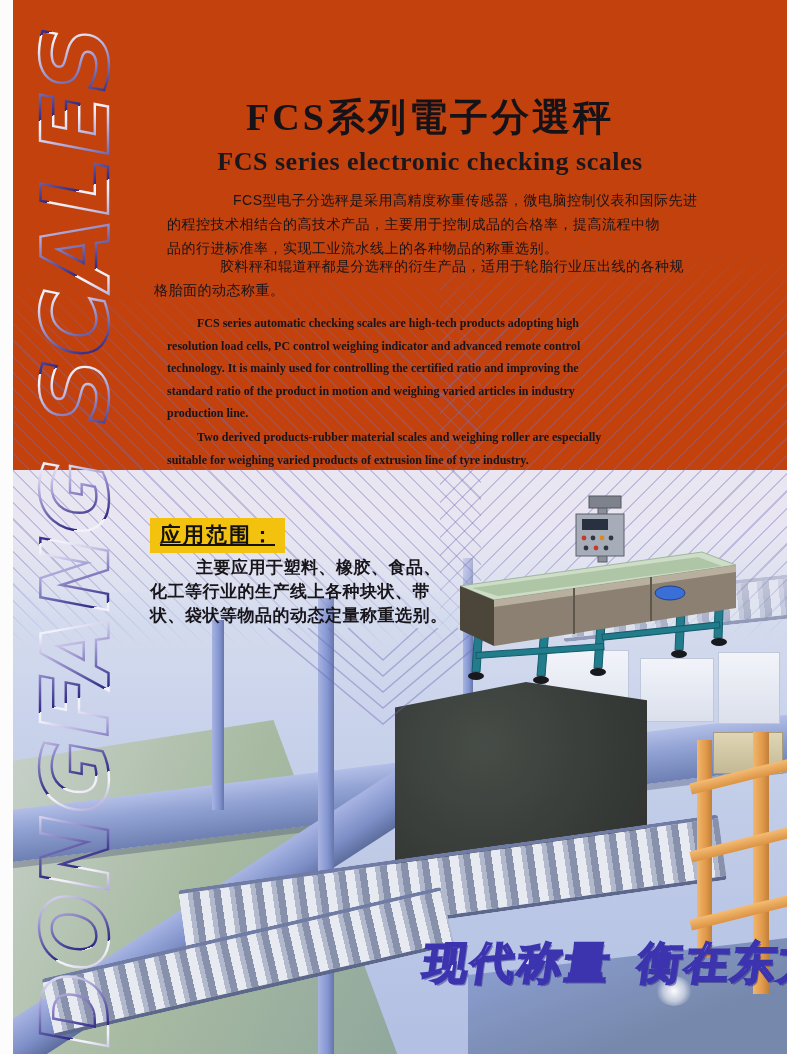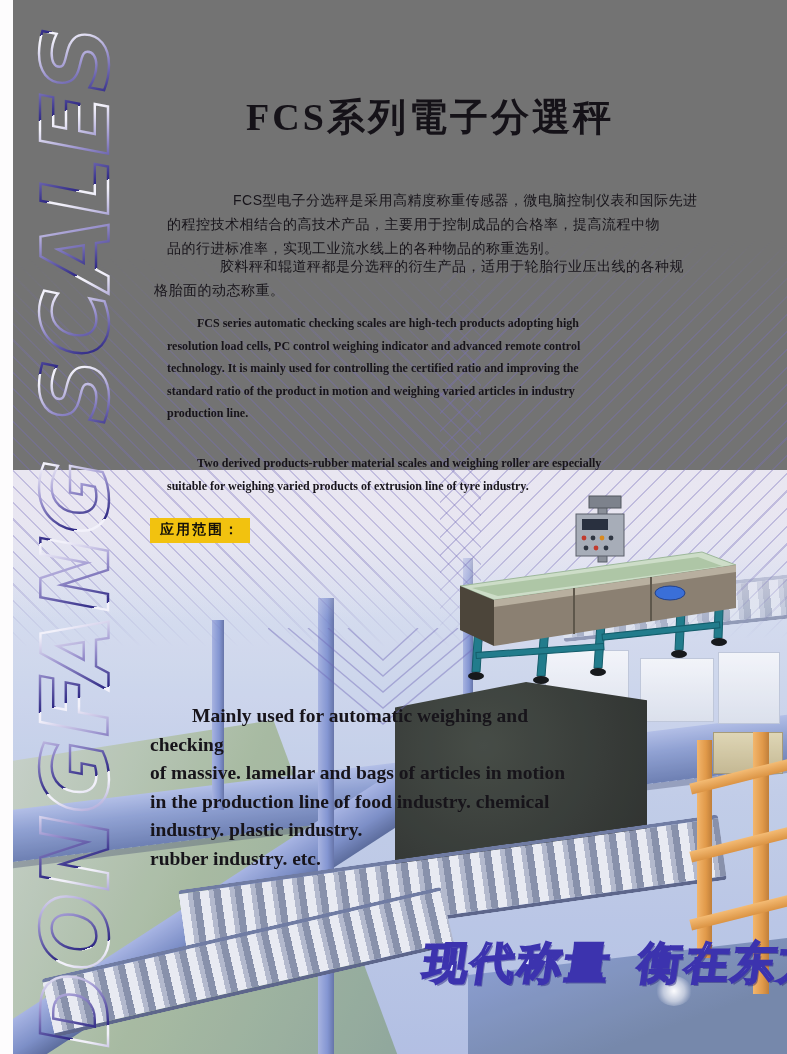--- a/index.html
+++ b/index.html
@@ -1,17 +1,17 @@
 <!DOCTYPE html>
 <html><head>
 <meta charset="utf-8">
 <style>
   html,body{margin:0;padding:0;}
   .page{position:relative;width:787px;height:1054px;overflow:hidden;
-        background:#737373;font-family:"Liberation Sans",sans-serif;}
+        background:#c2410c;font-family:"Liberation Sans",sans-serif;}
   .white-margin{position:absolute;left:0;top:0;width:13px;height:100%;background:#fdfcfd;z-index:9;}
 
   
   .photo{position:absolute;left:13px;top:470px;right:0;bottom:0;overflow:hidden;
          background:linear-gradient(180deg,#e6e9f3 0%,#d3dbee 22%,#bcc9e6 55%,#aab9e0 100%);}
   .photo *{position:absolute;}
   .floor{left:0;top:250px;width:420px;height:340px;
          background:linear-gradient(115deg,#c2cdc3 0%,#9db394 45%,#7e9a8e 100%);
          clip-path:polygon(0 12%,62% 0,92% 100%,0 100%);}
   .band-a{left:-30px;top:292px;width:840px;height:52px;transform:rotate(-7deg);
@@ -70,23 +70,23 @@
   .title-zh{font-family:"Liberation Serif",serif;font-weight:bold;font-size:38px;color:#151218;
             letter-spacing:3px;margin:0;}
   .title-en{font-family:"Liberation Serif",serif;font-weight:bold;font-size:26px;color:#1a171d;
             margin:4px 0 0;letter-spacing:.5px;}
   .para{position:absolute;margin:0;white-space:pre-line;z-index:5;color:#17141a;}
   .zh-body{font-size:14px;line-height:24px;font-weight:400;letter-spacing:.5px;}
   .en-body{font-family:"Liberation Serif",serif;font-weight:bold;font-size:12px;line-height:22.5px;}
   .p-zh1{left:167px;top:188px;width:602px;text-indent:66px;}
   .p-zh2{left:154px;top:254px;width:602px;text-indent:66px;}
   .p-en1{left:167px;top:312px;width:615px;text-indent:30px;}
-  .p-en2{left:167px;top:426px;width:615px;text-indent:30px;margin-top:26px;}
+  .p-en2{left:167px;top:426px;width:615px;text-indent:30px;}
   .tag{position:absolute;z-index:6;background:#f2c20f;color:#14110a;padding:3px 10px 4px;}
-  .tag-zh{left:150px;top:518px;font-size:14px;font-weight:bold;letter-spacing:2px;}
+  .tag-zh{left:150px;top:518px;font-size:21px;font-weight:bold;letter-spacing:2px;text-decoration:underline;}
   .tag-en{left:150px;top:672px;font-family:"Liberation Serif",serif;font-size:23px;font-weight:bold;}
   .p-scope{left:150px;top:556px;width:322px;text-indent:46px;font-size:17px;line-height:24px;
            font-weight:600;letter-spacing:.5px;}
   .p-app{left:150px;top:702px;width:440px;text-indent:42px;font-size:19.5px;line-height:28.6px;}
 
   
   .machine-svg{position:absolute;left:446px;top:490px;z-index:7;}
 
   
   .slogan{position:absolute;left:424px;top:934px;z-index:8;transform:skewX(-8deg);
@@ -150,42 +150,41 @@
         <stop offset="1" stop-color="#f2f1fa"></stop>
       </linearGradient>
     </defs>
     <g transform="translate(28,1046) rotate(-90)">
       <text x="0" y="74" font-family="DejaVu Sans, Liberation Sans, sans-serif" font-size="92" font-weight="bold" font-style="oblique" fill="none" stroke="url(#lg-banner)" stroke-width="2.4" letter-spacing="2" textLength="1024" lengthAdjust="spacingAndGlyphs">DONGFANG SCALES</text>
     </g>
   </svg>
 
   <div class="title-wrap">
     <h1 class="title-zh">FCS系列電子分選秤</h1>
+    <h2 class="title-en">FCS series  electronic checking scales</h2>
   </div>
 
   <p class="para zh-body p-zh1">FCS型电子分选秤是采用高精度称重传感器，微电脑控制仪表和国际先进
 的程控技术相结合的高技术产品，主要用于控制成品的合格率，提高流程中物
 品的行进标准率，实现工业流水线上的各种物品的称重选别。</p>
   <p class="para zh-body p-zh2">胶料秤和辊道秤都是分选秤的衍生产品，适用于轮胎行业压出线的各种规
 格胎面的动态称重。</p>
   <p class="para en-body p-en1">FCS series  automatic checking scales are high-tech products adopting high
 resolution load cells, PC control weighing indicator and advanced remote control
 technology. It is mainly used for controlling the certified ratio  and improving the
 standard ratio of the product in motion and weighing varied articles in industry
 production line.</p>
   <p class="para en-body p-en2">Two derived products-rubber material scales and weighing roller are especially
 suitable for weighing varied products of extrusion line of tyre industry.</p>
 
   <div class="tag tag-zh">应用范围：</div>
-
-  <p class="para en-body p-app">Mainly used for automatic weighing and checking
-of massive. lamellar and bags of articles in motion
-in the production line of food industry. chemical
-industry. plastic industry.
-rubber industry. etc.</p>
+  <p class="para zh-body p-scope">主要应用于塑料、橡胶、食品、
+化工等行业的生产线上各种块状、带
+状、袋状等物品的动态定量称重选别。</p>
+
 
   <svg class="machine-svg" width="308" height="198" viewBox="0 0 308 198">
 
     <g stroke="#145d6b" stroke-width="1" fill="#227c8c">
       <polygon points="30,118 38,118 34,182 26,182"></polygon>
       <polygon points="96,126 104,126 99,186 91,186"></polygon>
       <polygon points="152,118 160,118 156,178 148,178"></polygon>
       <polygon points="232,100 240,100 237,160 229,160"></polygon>
       <polygon points="270,92 278,92 276,148 268,148"></polygon>
       <rect x="30" y="158" width="128" height="6" transform="rotate(-4 94 161)"></rect>

